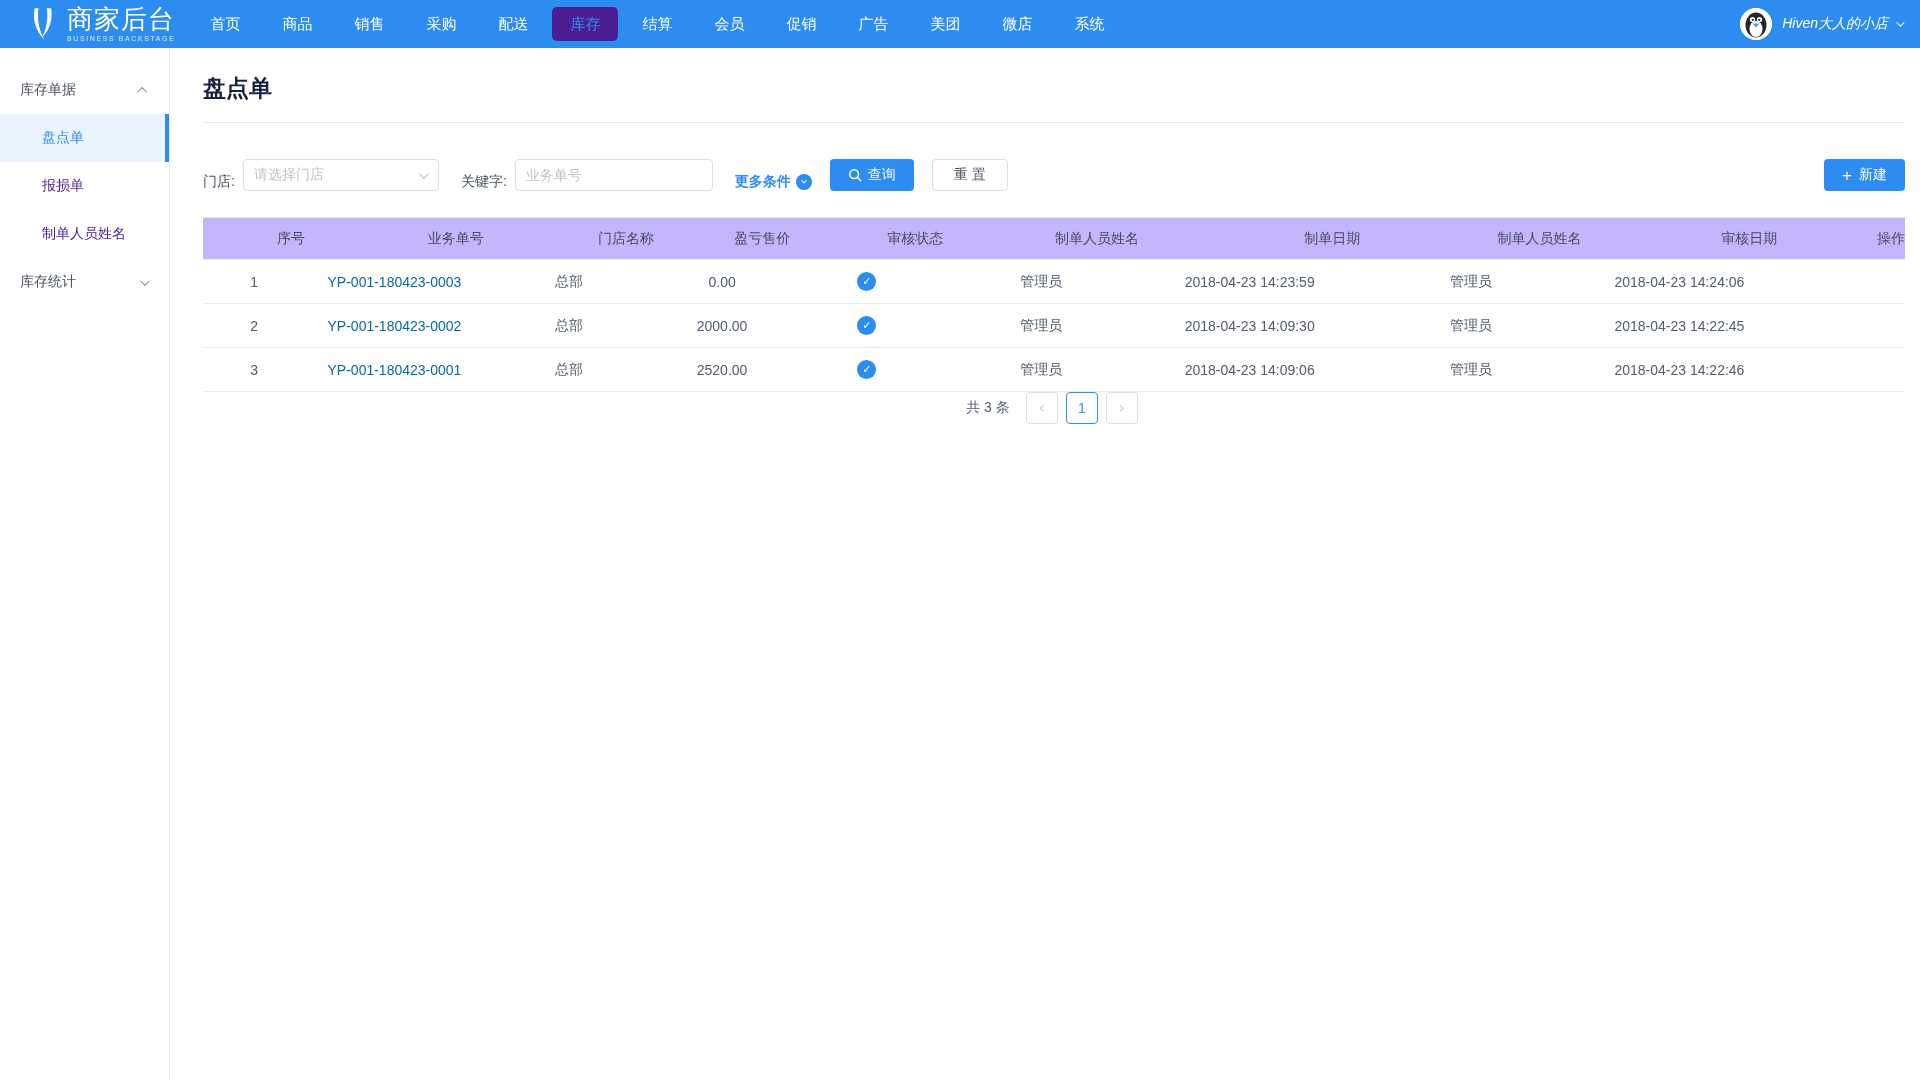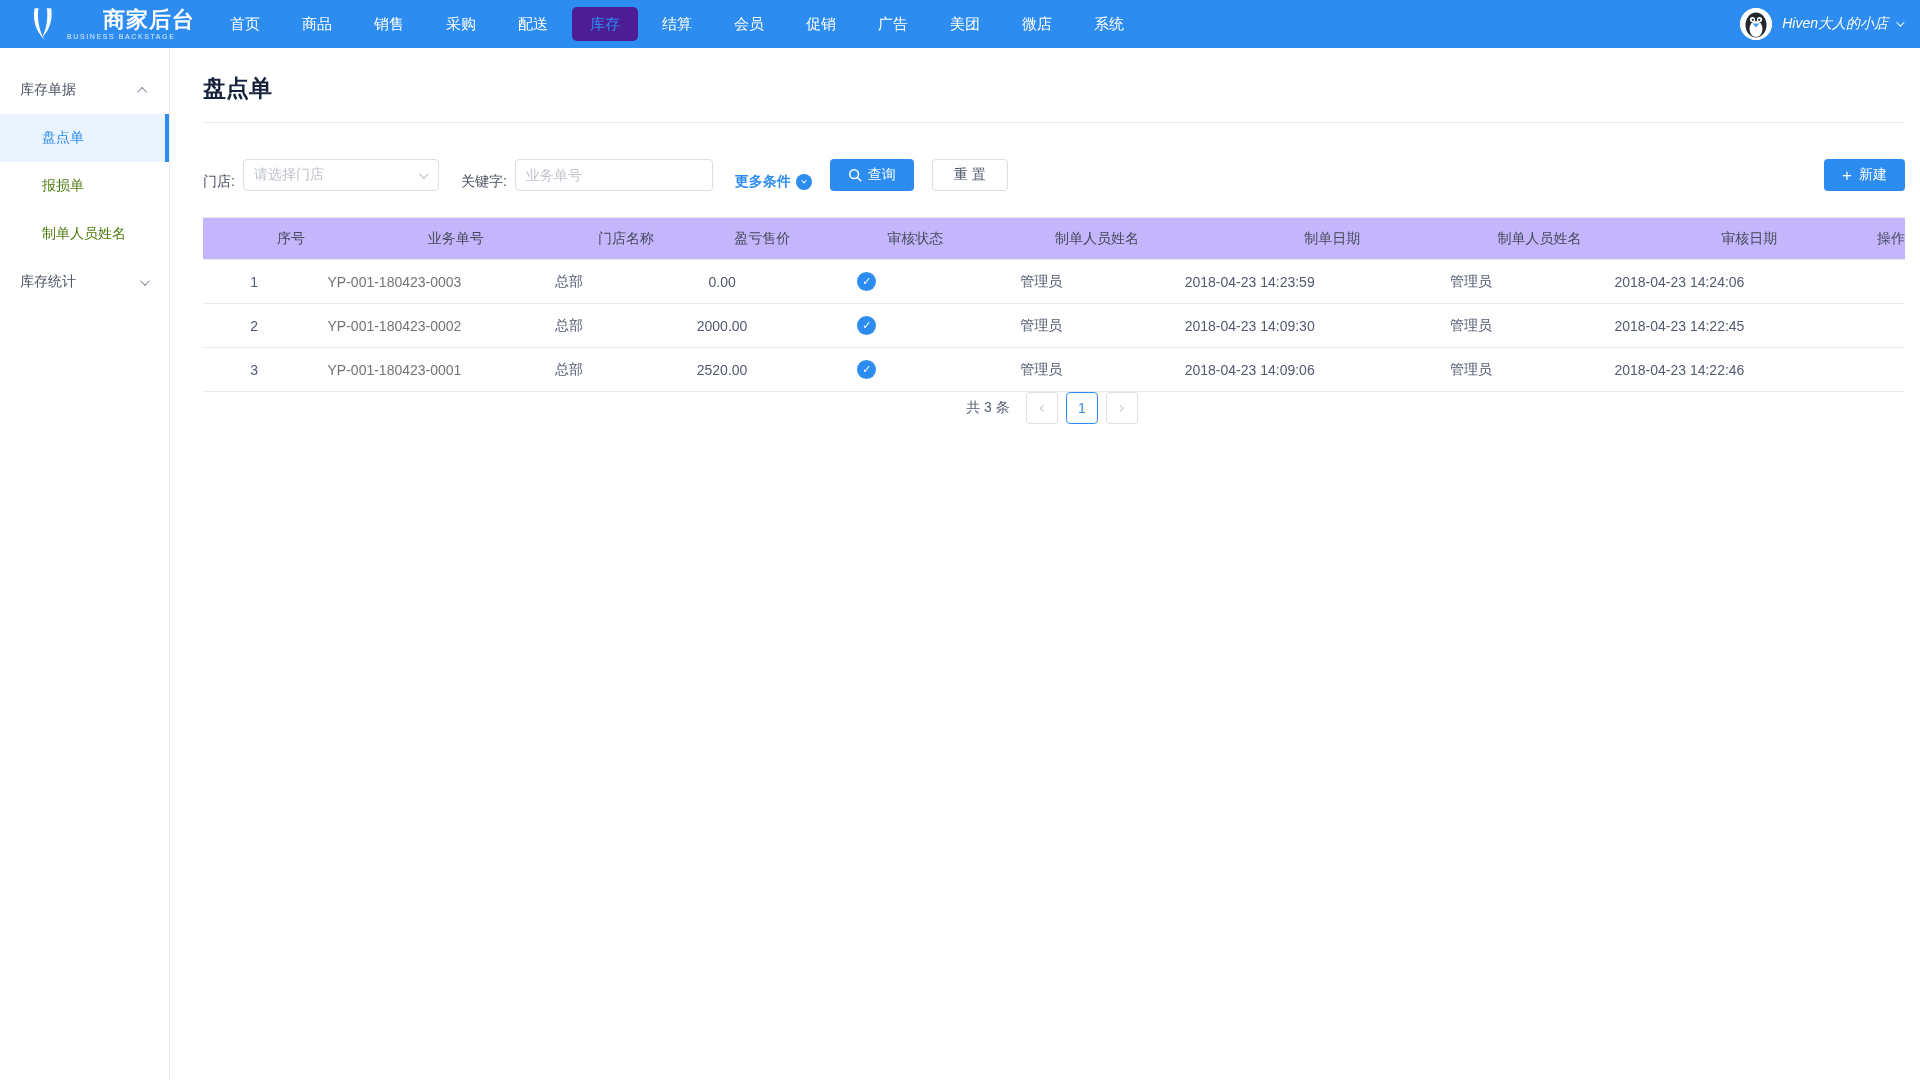--- a/index.html
+++ b/index.html
@@ -4,21 +4,21 @@
 <style>
   * { margin:0; padding:0; box-sizing:border-box; }
   html,body { width:1920px; height:1080px; background:#fff;
     font-family:"Liberation Sans","DejaVu Sans",sans-serif; }
 
   
   .topbar { height:48px; background:#2d8cf0; display:flex; align-items:center; color:#fff; }
   .brand { display:flex; align-items:center; padding:0 14px 0 28px; }
   .brand svg { width:30px; height:36px; margin-right:9px; }
   .brand-text { line-height:1.05; }
-  .brand-title { font-size:22px; font-weight:bold; letter-spacing:1px;margin-left:36px; }
+  .brand-title { font-size:26px; font-weight:normal; letter-spacing:1px; }
   .brand-sub { font-size:7px; letter-spacing:1.6px; color:rgba(255,255,255,.85); margin-top:2px; }
   .nav-items { display:flex; align-items:center; height:100%; }
   .nav-item { display:flex; align-items:center; height:34px; padding:0 18px; margin:0 3px;
     font-size:15px; color:#fff; cursor:pointer; border-radius:5px; text-decoration:none; }
   .nav-item.active { background:#4c1d95; color:#2d8cf0; }
   .topbar-right { margin-left:auto; display:flex; align-items:center; padding-right:18px; cursor:pointer; }
   .avatar { width:32px; height:32px; border-radius:50%; background:#fff; overflow:hidden; margin-right:10px; }
   .avatar svg { width:100%; height:100%; display:block; }
   .user-name { font-size:14px;font-style:italic; }
   .chev { display:inline-block; width:7px; height:7px;
@@ -27,21 +27,21 @@
   .chev.up { transform:rotate(-135deg) translateY(-2px); }
   .topbar-right .chev { margin-left:8px; width:6px; height:6px; }
 
   
   .wrap { display:flex; height:1032px; }
   .sidebar { width:170px; border-right:1px solid #e8eaec; padding-top:18px; flex-shrink:0; background:#fff; }
   .sb-group { display:flex; align-items:center; justify-content:space-between;
     height:48px; padding:0 22px 0 20px; font-size:14px; color:#495060; cursor:pointer; }
   .sb-group .chev { color:#808695; }
   .sb-item { display:flex; align-items:center; height:48px; padding-left:42px;
-    font-size:14px; color:#4d7c0f; cursor:pointer; }
+    font-size:14px; color:#4c1d95; cursor:pointer; }
   .sb-item.active { color:#2d8cf0; background:#e9f4fe; border-right:4px solid #2d8cf0; }
 
   .main { flex:1; padding:0 15px 0 33px; }
   .page-title { font-size:23px; color:#17233d; padding:25px 0 18px 0; }
   .title-divider { border-bottom:1px solid #e8eaec; }
 
   
   .filter-row { display:flex; align-items:flex-end; margin-top:36px; }
   .f-label { font-size:14px; color:#495060; margin-right:8px; white-space:nowrap; }
   .select-box { width:196px; height:32px; border:1px solid #dcdee2; border-radius:4px;
@@ -66,21 +66,21 @@
   .spacer { flex:1; }
   .plus { font-size:17px; margin-right:7px; font-weight:normal; line-height:1; }
 
   
   .table-area { margin-top:26px; }
   table { width:100%; border-collapse:collapse; table-layout:fixed; }
   thead th { height:42px; background:#c4b5fd; font-size:14px; font-weight:normal; color:#464c5b;
     border-top:1px solid #e8eaec; border-bottom:1px solid #e8eaec; text-align:right; }
   tbody td { height:44px; font-size:14px; color:#515a6e; text-align:center;
     border-bottom:1px solid #e8eaec; }
-  .link { color:#737373; text-decoration:none; cursor:pointer; }
+  .link { color:#0369a1; text-decoration:none; cursor:pointer; }
   .check-badge { display:inline-flex; width:19px; height:19px; border-radius:50%;
     background:#2d8cf0; color:#fff; font-size:11px; font-weight:bold;
     align-items:center; justify-content:center; vertical-align:middle; }
 
   
   .pagination { display:flex; align-items:center; justify-content:center; }
   .page-total { font-size:14px; color:#515a6e; margin-right:12px; }
   .page-btn { width:32px; height:32px; border:1px solid #dcdee2; border-radius:4px; background:#fff;
     display:inline-flex; align-items:center; justify-content:center; margin:0 4px;
     font-size:14px; color:#515a6e; cursor:pointer; }

